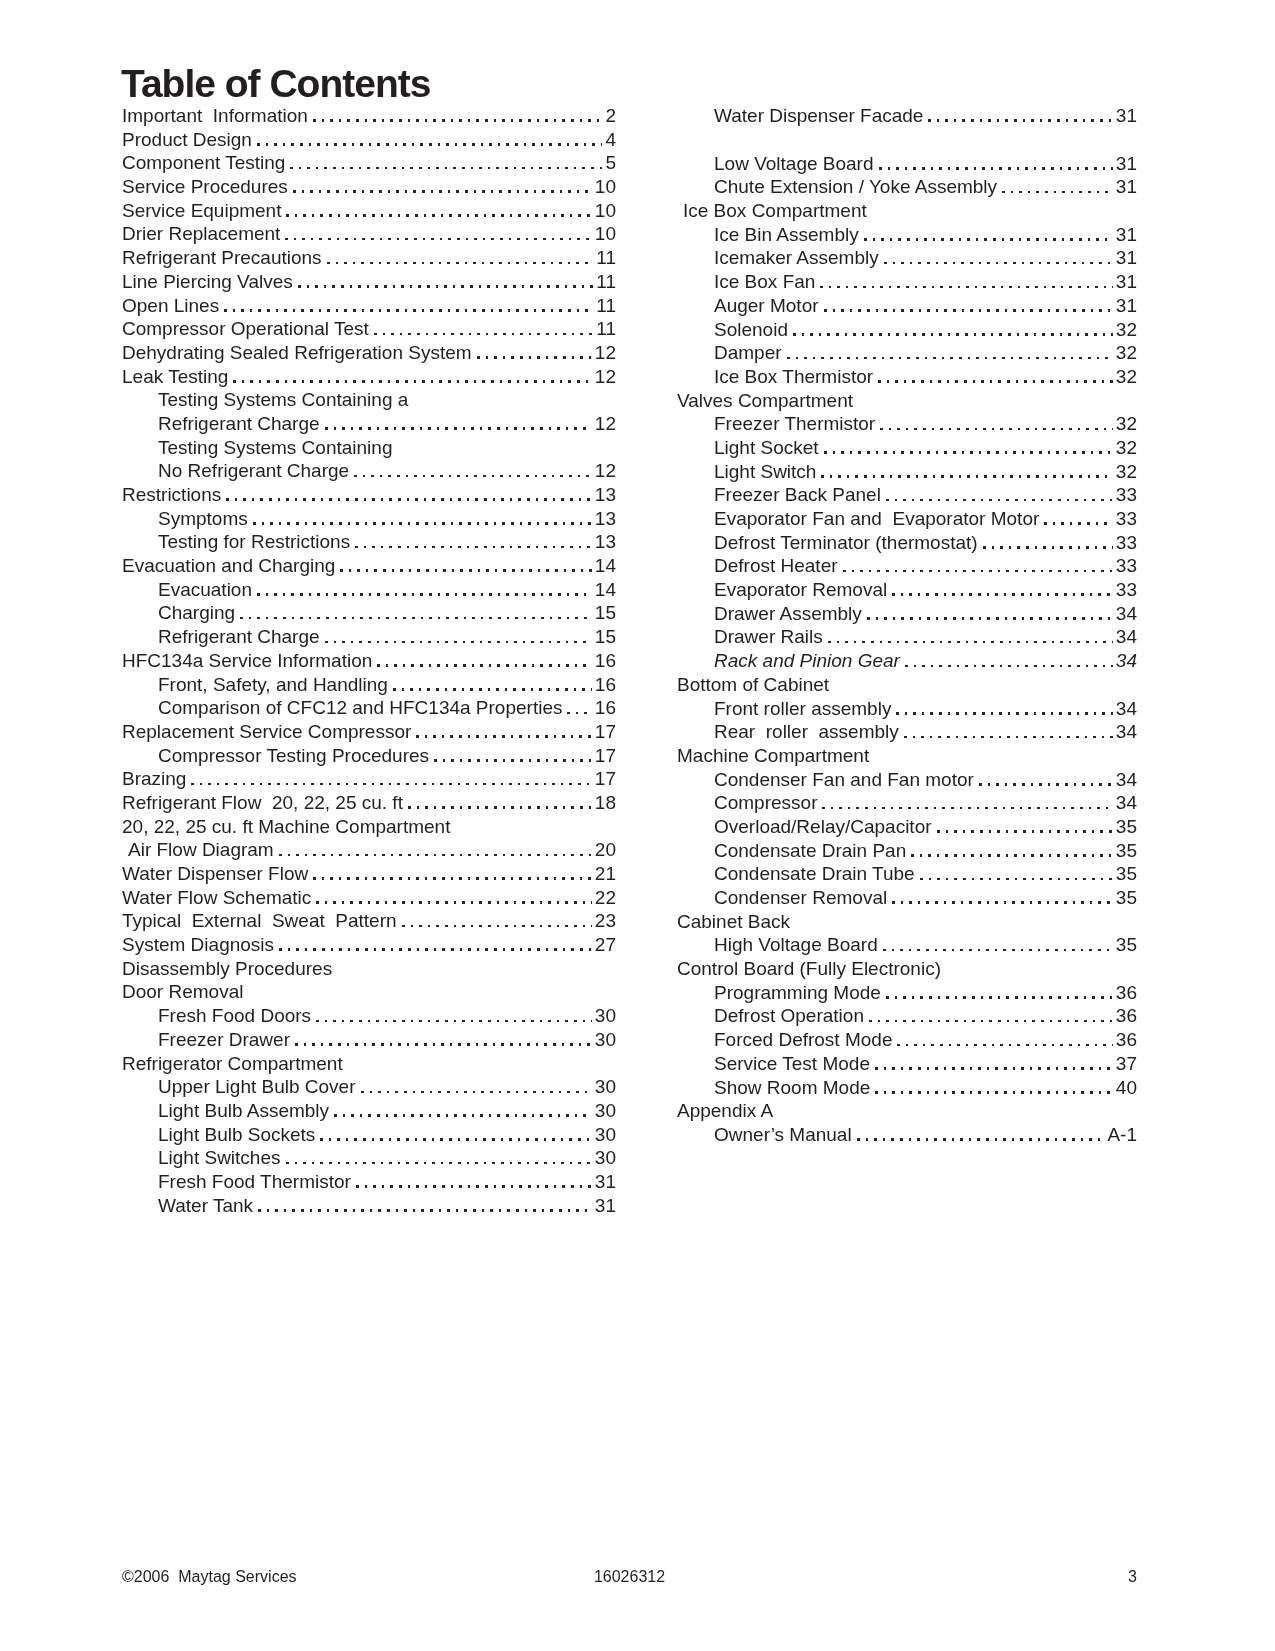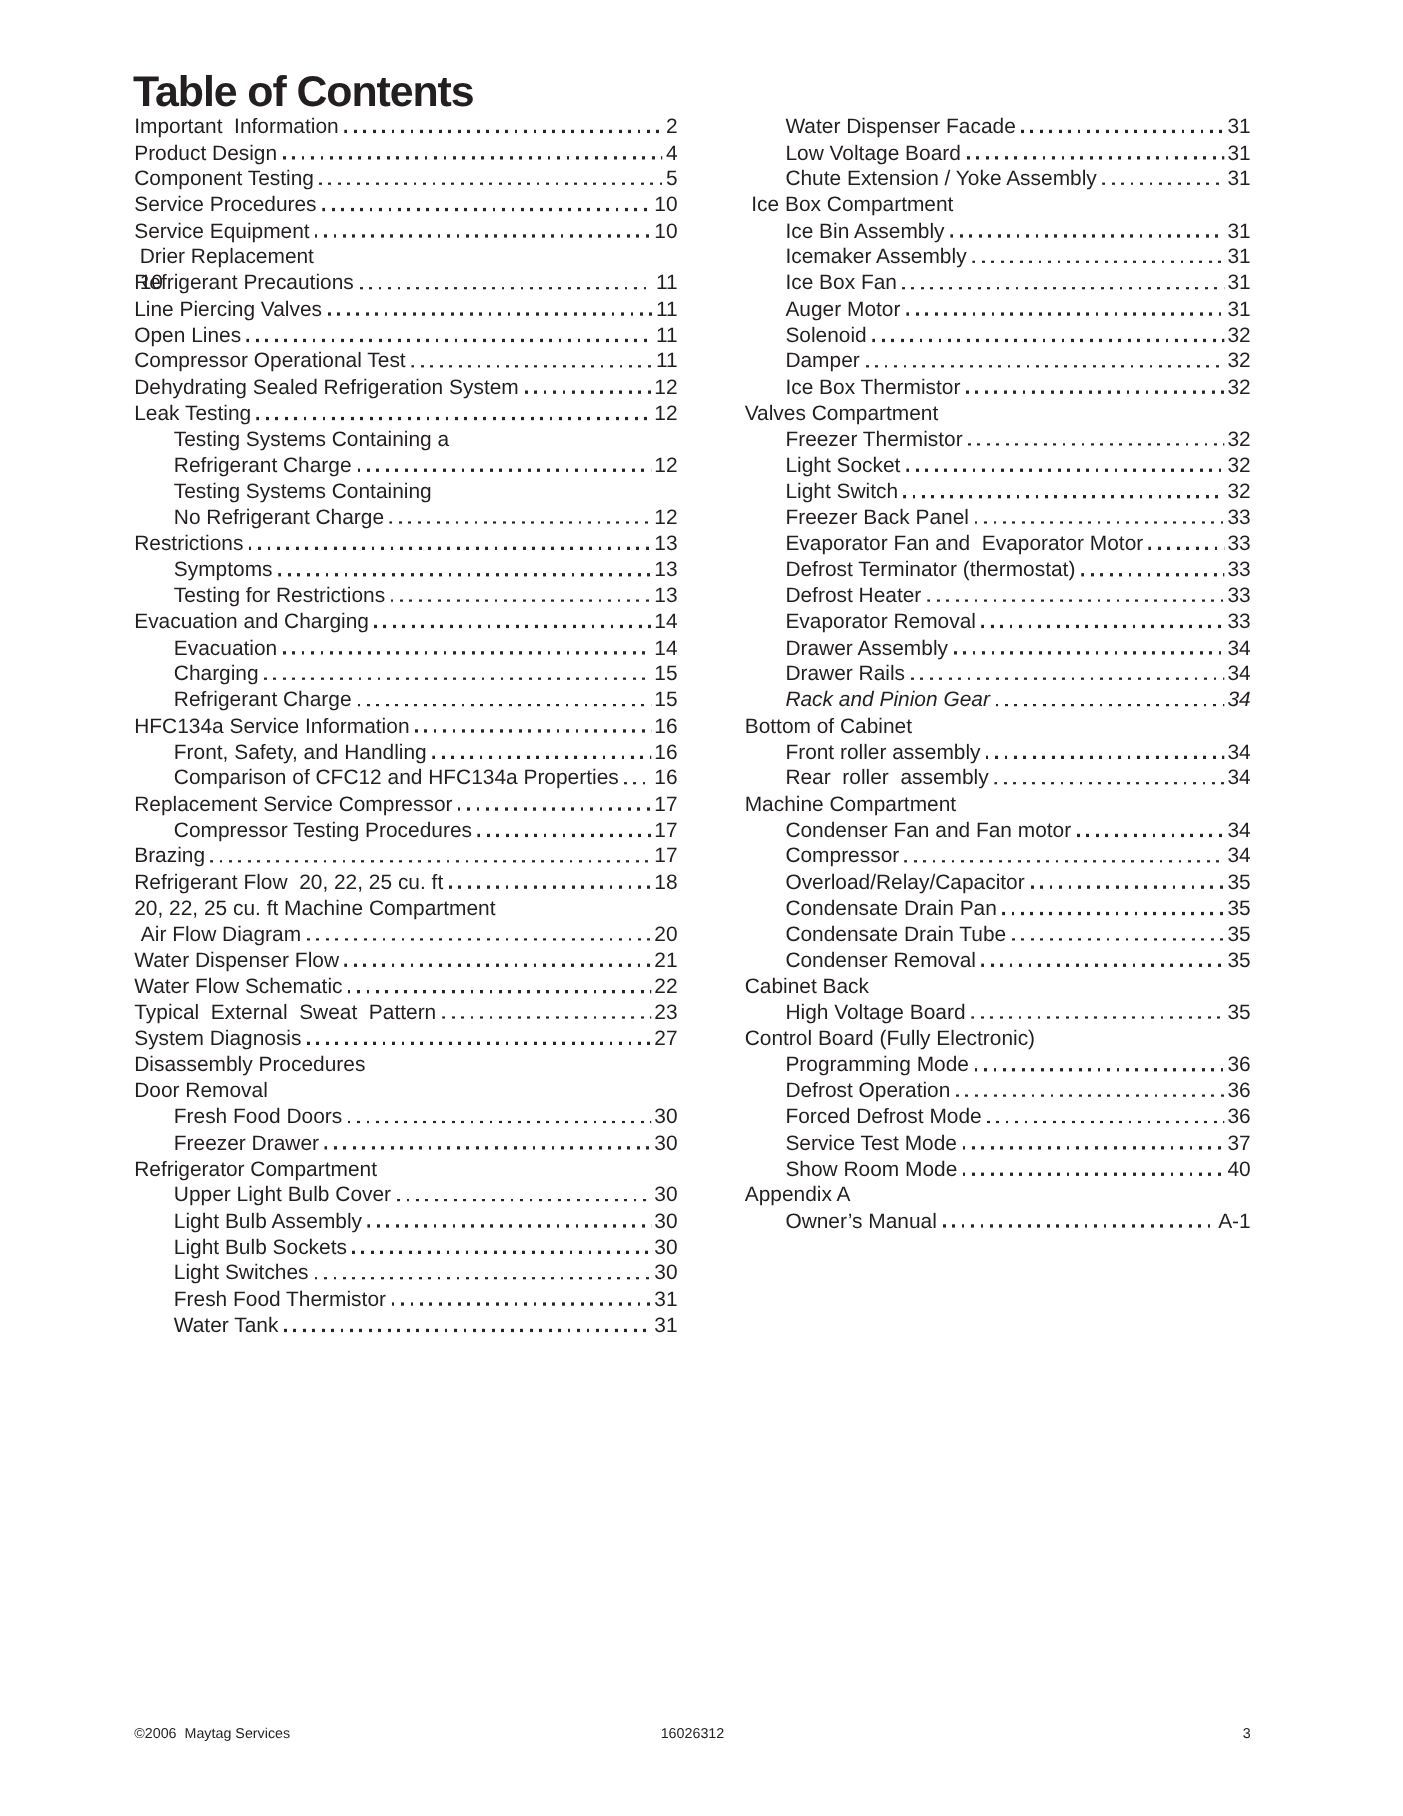--- a/index.html
+++ b/index.html
@@ -46,21 +46,21 @@
     background-image: repeating-linear-gradient(to right, #2b2526 0 2.6px, transparent 2.6px 8.6px);
     background-repeat: repeat-x;
   }
   .toc-page { white-space: pre; }
   .page-footer {
     position: absolute;
     left: 122px;
     width: 1015px;
     top: 1568px;
     height: 22px;
-    font-size: 13px;
+    font-size: 16px;
     color: #231f20;
   }
   .footer-left   { position: absolute; left: 0; top: 0; white-space: pre; }
   .footer-center { position: absolute; left: 0; right: 0; top: 0; text-align: center; white-space: pre; }
   .footer-right  { position: absolute; right: 0; top: 0; white-space: pre; }
 </style>
 </head>
 <body>
 
 <h1 class="page-title">Table of Contents</h1>
@@ -85,21 +85,21 @@
       <div class="toc-row" style="padding-left: 0px;">
         <span class="toc-label">Service Procedures</span>
         <span class="toc-leader"></span>
         <span class="toc-page">10</span>
       </div>
       <div class="toc-row" style="padding-left: 0px;">
         <span class="toc-label">Service Equipment</span>
         <span class="toc-leader"></span>
         <span class="toc-page">10</span>
       </div>
-      <div class="toc-row" style="padding-left: 0px; flex-direction: column;">
+      <div class="toc-row" style="padding-left: 0px;">
         <span class="toc-label">Drier Replacement</span>
         <span class="toc-leader"></span>
         <span class="toc-page">10</span>
       </div>
       <div class="toc-row" style="padding-left: 0px;">
         <span class="toc-label">Refrigerant Precautions</span>
         <span class="toc-leader"></span>
         <span class="toc-page">11</span>
       </div>
       <div class="toc-row" style="padding-left: 0px;">
@@ -290,21 +290,21 @@
         <span class="toc-leader"></span>
         <span class="toc-page">31</span>
       </div>
     </div>
   <div class="toc-col toc-col-right" id="toc-right">
       <div class="toc-row" style="padding-left: 37px;">
         <span class="toc-label">Water Dispenser Facade</span>
         <span class="toc-leader"></span>
         <span class="toc-page">31</span>
       </div>
-      <div class="toc-row" style="padding-left: 37px;">
+      <div class="toc-row" style="padding-left: 37px; margin-top: 24px;">
         <span class="toc-label">Low Voltage Board</span>
         <span class="toc-leader"></span>
         <span class="toc-page">31</span>
       </div>
       <div class="toc-row" style="padding-left: 37px;">
         <span class="toc-label">Chute Extension / Yoke Assembly</span>
         <span class="toc-leader"></span>
         <span class="toc-page">31</span>
       </div>
       <div class="toc-row" style="padding-left: 6px;">

